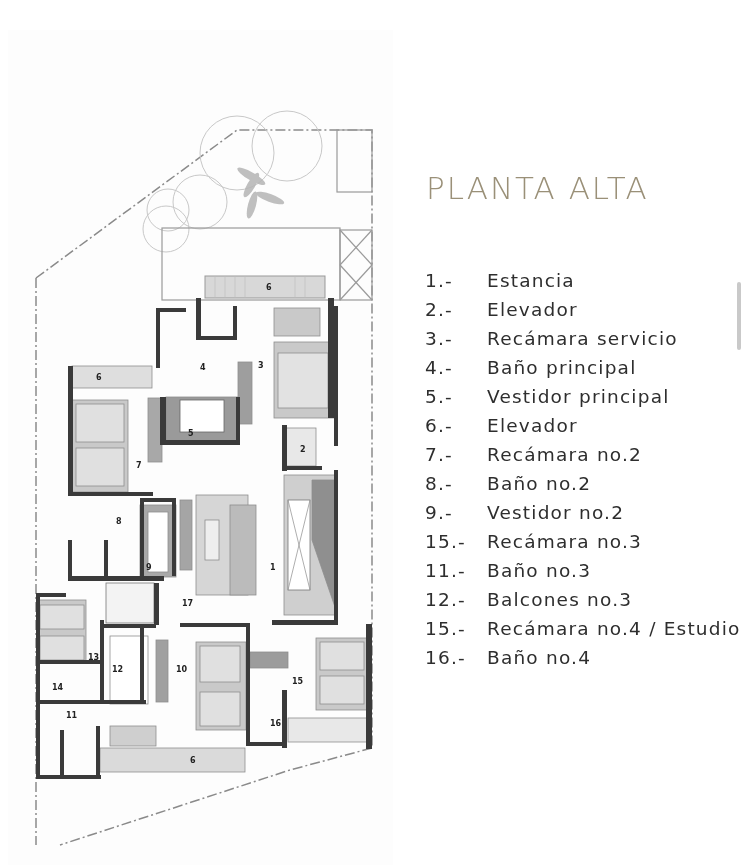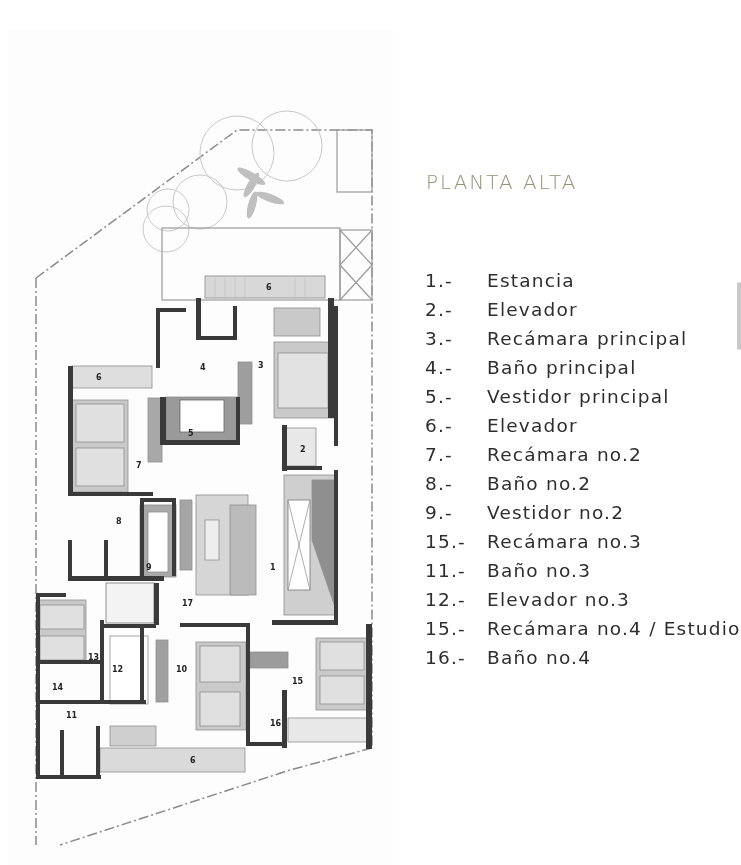--- a/index.html
+++ b/index.html
@@ -13,21 +13,21 @@
     position: absolute; left: 8px; top: 30px; width: 385px; height: 835px;
     background: #fdfdfd;
   }
   .plan {
     position: absolute; left: 0; top: 0; width: 400px; height: 865px;
   }
   .title {
     position: absolute; left: 426px; top: 170px;
     font-family: "DejaVu Sans", sans-serif;
     font-weight: 300;
-    font-size: 20px; letter-spacing: 2px;
+    font-size: 31px; letter-spacing: 2px;
     color: var(--title-color, #9a9078);
     white-space: nowrap;
   }
   .legend {
     position: absolute; left: 425px; top: 266px;
     margin: 0; padding: 0; list-style: none;
   }
   .legend li {
     height: 29px; line-height: 29px;
     font-size: 18.5px; letter-spacing: 1.2px;
@@ -213,21 +213,21 @@
   <li>
       <span class="num">1.-</span>
       <span class="label">Estancia</span>
     </li>
   <li>
       <span class="num">2.-</span>
       <span class="label">Elevador</span>
     </li>
   <li>
       <span class="num">3.-</span>
-      <span class="label">Recámara principal</span>
+      <span class="label">Recámara servicio</span>
     </li>
   <li>
       <span class="num">4.-</span>
       <span class="label">Baño principal</span>
     </li>
   <li>
       <span class="num">5.-</span>
       <span class="label">Vestidor principal</span>
     </li>
   <li>
@@ -249,21 +249,21 @@
   <li>
       <span class="num">15.-</span>
       <span class="label">Recámara no.3</span>
     </li>
   <li>
       <span class="num">11.-</span>
       <span class="label">Baño no.3</span>
     </li>
   <li>
       <span class="num">12.-</span>
-      <span class="label">Elevador no.3</span>
+      <span class="label">Balcones no.3</span>
     </li>
   <li>
       <span class="num">15.-</span>
       <span class="label">Recámara no.4 / Estudio</span>
     </li>
   <li>
       <span class="num">16.-</span>
       <span class="label">Baño no.4</span>
     </li>
 </ul>

